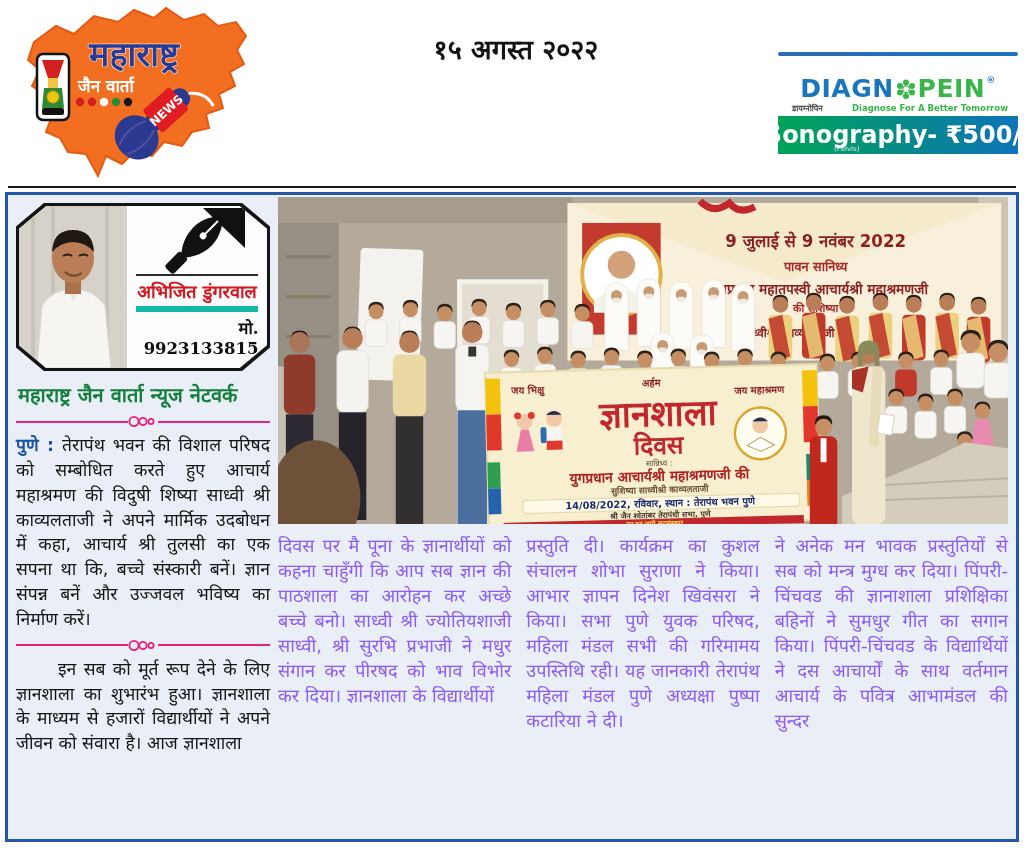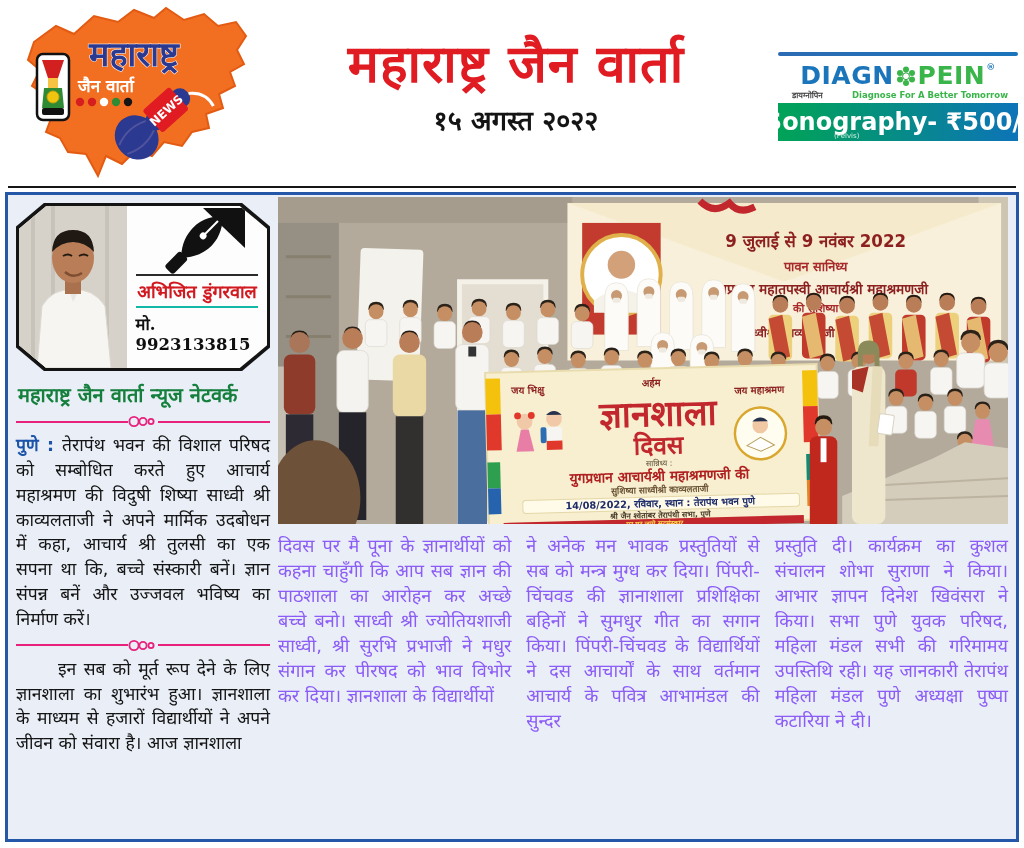--- a/index.html
+++ b/index.html
@@ -9,21 +9,21 @@
     font-family:"DejaVu Sans","Liberation Sans",sans-serif;
   }
   
   .masthead{position:absolute;top:0;left:0;width:1024px;height:186px;}
   .logo-wrap{position:absolute;left:6px;top:2px;width:252px;height:180px;}
   .title-block{position:absolute;left:262px;top:26px;width:508px;text-align:center;}
   .paper-title{font-size:52px;font-weight:800;color:#e01b22;white-space:nowrap;letter-spacing:1px;}
   .paper-date{font-size:27px;font-weight:700;color:#141414;margin-top:4px;white-space:nowrap;}
   .ad{position:absolute;right:6px;top:52px;width:240px;}
   .ad-topline{height:4px;border-radius:2px;background:linear-gradient(90deg,#2c6bb3,#1b75bb);}
-  .ad-brand{display:flex;align-items:center;justify-content:center;gap:1px;margin-top:7px;font-weight:800;font-size:25px;letter-spacing:.5px;line-height:1;}
+  .ad-brand{display:flex;align-items:center;justify-content:center;gap:1px;margin-top:20px;font-weight:800;font-size:25px;letter-spacing:.5px;line-height:1;}
   .ad-brand .b-left{color:#1b75bb;}
   .ad-brand .b-right{color:#39b54a;}
   .ad-brand .b-reg{color:#1b75bb;font-size:9px;align-self:flex-start;}
   .ad-sub{display:flex;justify-content:space-between;align-items:baseline;padding:1px 10px 0 14px;}
   .ad-sub .hindi{font-size:8px;color:#444;font-weight:700;}
   .ad-sub .tag{font-size:8.5px;color:#39b54a;font-weight:700;}
   .ad-banner{position:relative;margin-top:3px;height:38px;display:flex;align-items:center;justify-content:center;
     background:linear-gradient(90deg,#00a356,#0d74b8);color:#fff;font-weight:800;font-size:24px;white-space:nowrap;}
   .ad-pelvis{position:absolute;left:56px;bottom:1px;font-size:7px;font-weight:400;color:#d5f2e2;}
   .rule{position:absolute;top:186px;left:8px;width:1008px;height:2px;background:#161616;}
@@ -39,21 +39,21 @@
   
   .author-outer{position:relative;height:168px;margin-top:6px;background:#141414;
     clip-path:polygon(11% 0,89% 0,100% 14%,100% 86%,89% 100%,11% 100%,0 86%,0 14%);}
   .author-inner{position:absolute;left:3px;top:3px;right:3px;bottom:3px;background:#fdfdfd;
     clip-path:polygon(11% 0,89% 0,100% 14%,100% 86%,89% 100%,11% 100%,0 86%,0 14%);
     display:flex;align-items:stretch;}
   .author-photo{width:108px;flex:none;}
   .author-right{flex:1;display:flex;flex-direction:column;align-items:center;padding:2px 6px 4px;}
   .author-name{width:96%;border-top:2px solid #2a2a2a;text-align:center;color:#d11920;font-weight:800;
     font-size:18px;padding-top:3px;white-space:nowrap;}
-  .author-phone{width:96%;border-top:2px solid #14b8a6;margin-top:3px;text-align:left;color:#101010;
+  .author-phone{width:96%;border-top:6px solid #14b8a6;margin-top:3px;text-align:right;color:#101010;
     font-weight:800;font-size:16.5px;padding-top:4px;font-family:"DejaVu Serif","Liberation Serif",serif;}
   .network{color:#15803d;font-weight:800;font-size:20px;margin:10px 0 0 2px;white-space:nowrap;}
   .divider{display:flex;align-items:center;margin:7px 0 5px;}
   .divider::before,.divider::after{content:"";flex:1;height:2px;background:#e8217c;}
   .para{font-size:17.5px;line-height:1.42;text-align:justify;color:#141414;}
   .lead{color:#1a53a8;font-weight:700;}
   .para2{text-indent:2.4em;margin-top:2px;}
   
   .photo-frame{width:100%;height:327px;display:block;}
   .cols{display:flex;gap:15px;margin-top:9px;}
@@ -90,21 +90,20 @@
         <path d="M106,112 Q124,104 142,112 M106,124 Q124,132 142,124" stroke="#50549e" stroke-width="2" fill="none"></path>
         <rect x="140" y="108" width="52" height="20" rx="9" fill="#2b3990"></rect>
         <rect x="146" y="102" width="36" height="30" rx="3" fill="#e01b22"></rect>
         <text x="164" y="122" font-size="12" font-weight="bold" fill="#ffffff" text-anchor="middle">NEWS</text>
         <path d="M192,120 Q206,130 202,146" stroke="#ffffff" stroke-width="3" fill="none"></path>
       </g>
     </svg>
   </div>
 
   <div class="title-block">
-    <div class="paper-title">महाराष्ट्र जैन वार्ता</div>
     <div class="paper-date">१५ अगस्त २०२२</div>
   </div>
 
   <div class="ad">
     <div class="ad-topline"></div>
     <div class="ad-brand">
       <span class="b-left">DIAGN</span>
       <svg width="22" height="22" viewBox="0 0 22 22">
         <circle cx="11" cy="4.5" r="3" fill="#39b54a"></circle>
           <circle cx="17" cy="8" r="3" fill="#39b54a"></circle>
@@ -398,18 +397,18 @@
             <rect x="-14" y="6" width="28" height="94" rx="7" fill="#c0271d"></rect>
             <rect x="-3" y="8" width="6" height="24" fill="#ffffff"></rect>
           </g>
         </g>
 
         <ellipse cx="38" cy="302" rx="46" ry="58" fill="#6e5139"></ellipse>
       </svg>
 
       <div class="cols">
         <div class="col">दिवस पर मै पूना के ज्ञानार्थीयों को कहना चाहुँगी कि आप सब ज्ञान की पाठशाला का आरोहन कर अच्छे बच्चे बनो। साध्वी श्री ज्योतियशाजी साध्वी, श्री सुरभि प्रभाजी ने मधुर संगान कर पीरषद को भाव विभोर कर दिया। ज्ञानशाला के विद्यार्थीयों</div>
+        <div class="col">प्रस्तुति दी। कार्यक्रम का कुशल संचालन शोभा सुराणा ने किया। आभार ज्ञापन दिनेश खिवंसरा ने किया। सभा पुणे युवक परिषद, महिला मंडल सभी की गरिमामय उपस्तिथि रही। यह जानकारी तेरापंथ महिला मंडल पुणे अध्यक्षा पुष्पा कटारिया ने दी।</div>
         <div class="col">ने अनेक मन भावक प्रस्तुतियों से सब को मन्त्र मुग्ध कर दिया। पिंपरी-चिंचवड की ज्ञानाशाला प्रशिक्षिका बहिनों ने सुमधुर गीत का सगान किया। पिंपरी-चिंचवड के विद्यार्थियों ने दस आचार्यों के साथ वर्तमान आचार्य के पवित्र आभामंडल की सुन्दर</div>
-        <div class="col">प्रस्तुति दी। कार्यक्रम का कुशल संचालन शोभा सुराणा ने किया। आभार ज्ञापन दिनेश खिवंसरा ने किया। सभा पुणे युवक परिषद, महिला मंडल सभी की गरिमामय उपस्तिथि रही। यह जानकारी तेरापंथ महिला मंडल पुणे अध्यक्षा पुष्पा कटारिया ने दी।</div>
       </div>
     </div>
   </div>
 </div>
 
 </body></html>

